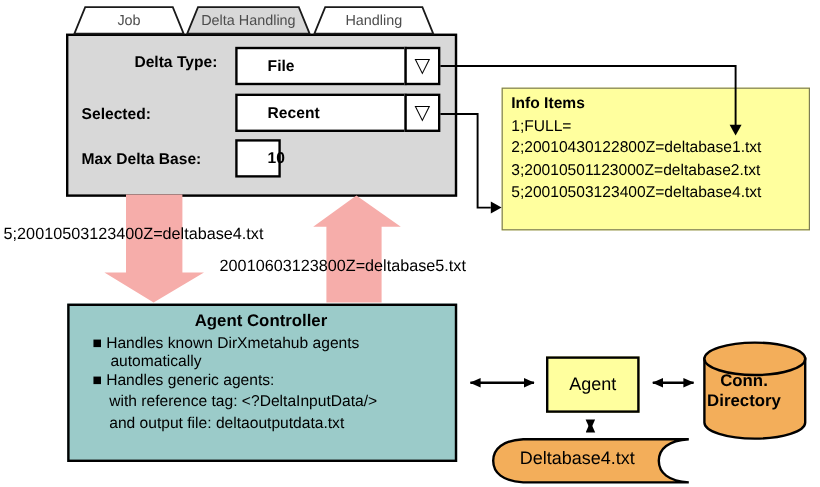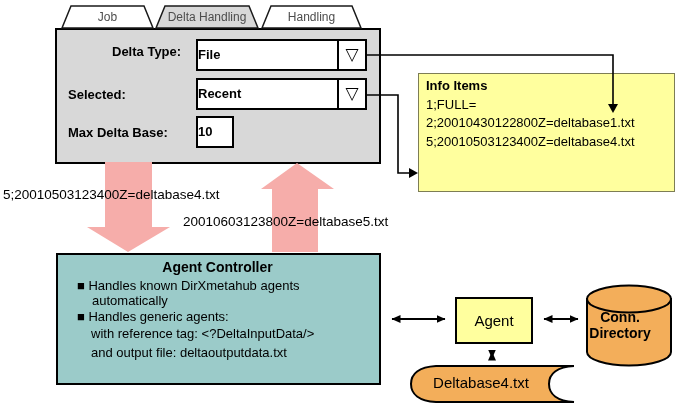--- a/index.html
+++ b/index.html
@@ -11,21 +11,21 @@
   body{font-family:"Liberation Sans","DejaVu Sans",sans-serif;}
   #stage{position:relative;width:683px;height:406px;background:#fff;overflow:hidden;}
   .abs{position:absolute;}
   
   .tab-label{position:absolute;top:6px;height:22px;display:flex;align-items:center;justify-content:center;
     font-size:12px;color:var(--tab-text);z-index:4;cursor:default;}
   #dialog-panel{left:55px;top:28px;width:322px;height:132px;background:var(--panel-gray);
     border:2px solid var(--line-black);z-index:2;}
   .fld-label{position:absolute;font-size:13px;font-weight:bold;color:#000;z-index:2;}
   .fld-box{position:absolute;background:#fff;border:2px solid var(--line-black);box-sizing:border-box;
-    font-size:13px;font-weight:bold;color:#000;line-height:28px;padding-left:0;z-index:2;}
+    font-size:13px;font-weight:bold;color:#000;line-height:28px;padding-left:25px;z-index:2;}
   .dd-btn{position:absolute;background:#fff;border:2px solid var(--line-black);box-sizing:border-box;
     text-align:center;font-size:17px;line-height:27px;color:#000;padding-left:0;z-index:2;cursor:pointer;}
   
   #info-box{left:418px;top:73px;width:257px;height:119px;background:var(--info-yellow);
     border:1px solid #7d7d55;box-sizing:border-box;padding:3px 4px 12px 7px;z-index:2;}
   #info-box .line{font-size:13px;line-height:18.5px;white-space:nowrap;color:#000;}
   #info-box .title{font-weight:bold;}
   
   .flow-label{position:absolute;font-size:13.5px;color:#000;white-space:nowrap;z-index:4;}
   
@@ -71,20 +71,21 @@
   <div class="fld-box" style="left:196px;top:78px;width:143px;height:32px;">Recent</div>
   <div class="dd-btn" style="left:337px;top:78px;width:30px;height:32px;"><span>▽</span></div>
 
   <div class="fld-label" style="left:68px;top:125px;">Max Delta Base:</div>
   <div class="fld-box" style="left:196px;top:116px;width:38px;height:32px;">10</div>
 
   <div id="info-box" class="abs">
     <div class="line title">Info Items</div>
     <div class="line">1;FULL=</div>
     <div class="line">2;20010430122800Z=deltabase1.txt</div>
+    <div class="line">3;20010501123000Z=deltabase2.txt</div>
     <div class="line">5;20010503123400Z=deltabase4.txt</div>
   </div>
 
   <div class="flow-label" style="left:3px;top:187px;">5;20010503123400Z=deltabase4.txt</div>
   <div class="flow-label" style="left:183px;top:214px;">20010603123800Z=deltabase5.txt</div>
 
   <div id="agent-controller" class="abs">
     <div class="title">Agent Controller</div>
     <div class="ac-bullet"><span>■</span>&nbsp;<span>Handles known DirXmetahub agents automatically</span></div>
     <div class="ac-bullet"><span>■</span>&nbsp;<span>Handles generic agents:</span></div>

